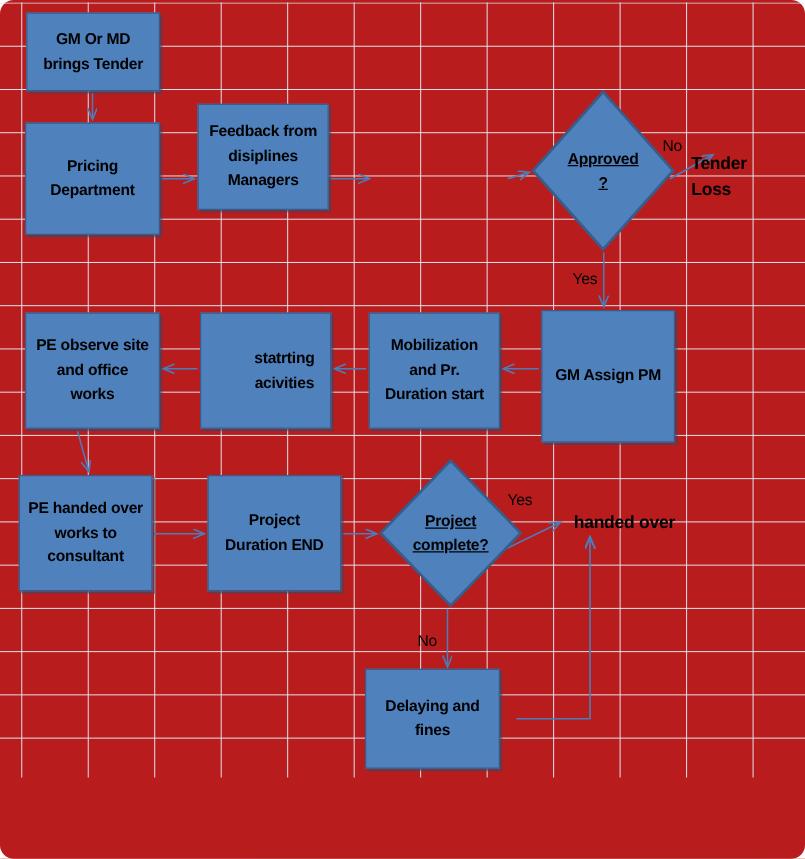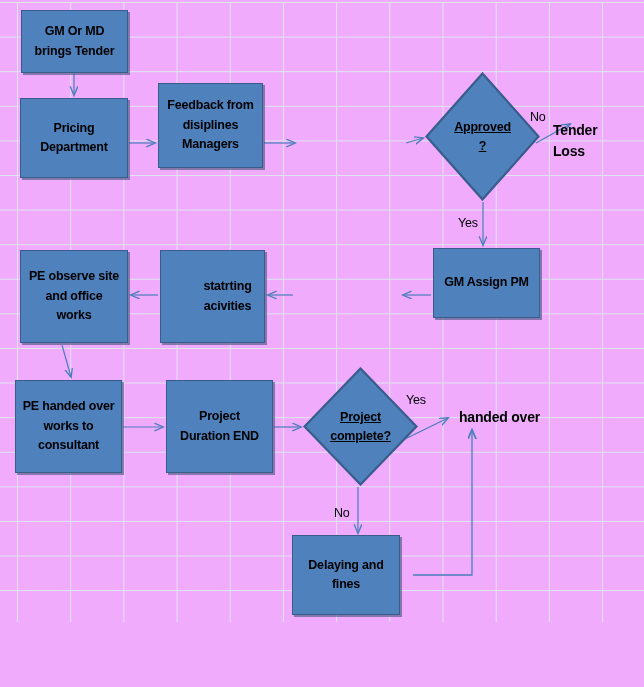--- a/index.html
+++ b/index.html
@@ -6,21 +6,22 @@
   html,body{margin:0;padding:0;}
   body{
     width:644px;height:687px;
     background:#ffffff;
     font-family:"Liberation Sans", sans-serif;
     overflow:hidden;
   }
   #canvas{
     position:relative;
     width:644px;height:687px;
-    background:#f0abfc;
+    background:#b91c1c;
+    border-radius:11px;
   }
   
   #grid{
     position:absolute;
     left:0;top:2px;
     width:644px;height:620px;
     background-image:
       linear-gradient(to right, #dfe5f0 1px, transparent 1px),
       linear-gradient(to bottom, #dfe5f0 1px, transparent 1px);
     background-size:53.2px 34.6px;
@@ -132,44 +133,49 @@
 
       <path d="M413,575 L472,575 L472,430" stroke-width="1.3" marker-end="url(#ah2)"></path>
     </g>
   </svg>
 
   <div class="node box" style="left:21px;top:10px;width:107px;height:63px;">
     <span style="white-space:pre-line">GM Or MD
 brings Tender</span>
   </div>
 
-  <div class="node box" style="left:20px;top:98px;width:108px;height:80px;">
+  <div class="node box" style="left:20px;top:98px;width:108px;height:90px;">
     <span style="white-space:pre-line">Pricing
 Department</span>
   </div>
 
   <div class="node box" style="left:158px;top:83px;width:105px;height:85px;text-align:center;">
     <span style="white-space:pre-line">Feedback from
 disiplines
 Managers</span>
   </div>
 
 
   <div class="diamond-wrap" style="left:425px;top:72px;width:115px;height:129px;">
     <svg class="diamond-shape" viewBox="0 0 115 129" preserveAspectRatio="none" xmlns="http://www.w3.org/2000/svg">
       <polygon points="57.5,1.5 113.5,64.5 57.5,127.5 1.5,64.5" fill="#4f81bd" stroke="#385d8a" stroke-width="2.2"></polygon>
     </svg>
     <span class="diamond-label" style="white-space:pre-line">Approved
 ?</span>
   </div>
 
-  <div class="node box" style="left:433px;top:248px;width:107px;height:70px;">
+  <div class="node box" style="left:433px;top:248px;width:107px;height:106px;">
     <span style="white-space:pre-line">GM Assign PM</span>
   </div>
 
+  <div class="node box" style="left:295px;top:250px;width:105px;height:93px;">
+    <span style="white-space:pre-line">Mobilization
+and Pr.
+Duration start</span>
+  </div>
 
   <div class="node box" style="left:160px;top:250px;width:105px;height:93px;padding-left:34px;">
     <span style="white-space:pre-line">statrting
 acivities</span>
   </div>
 
   <div class="node box" style="left:20px;top:250px;width:108px;height:93px;">
     <span style="white-space:pre-line">PE observe site
 and office
 works</span>

